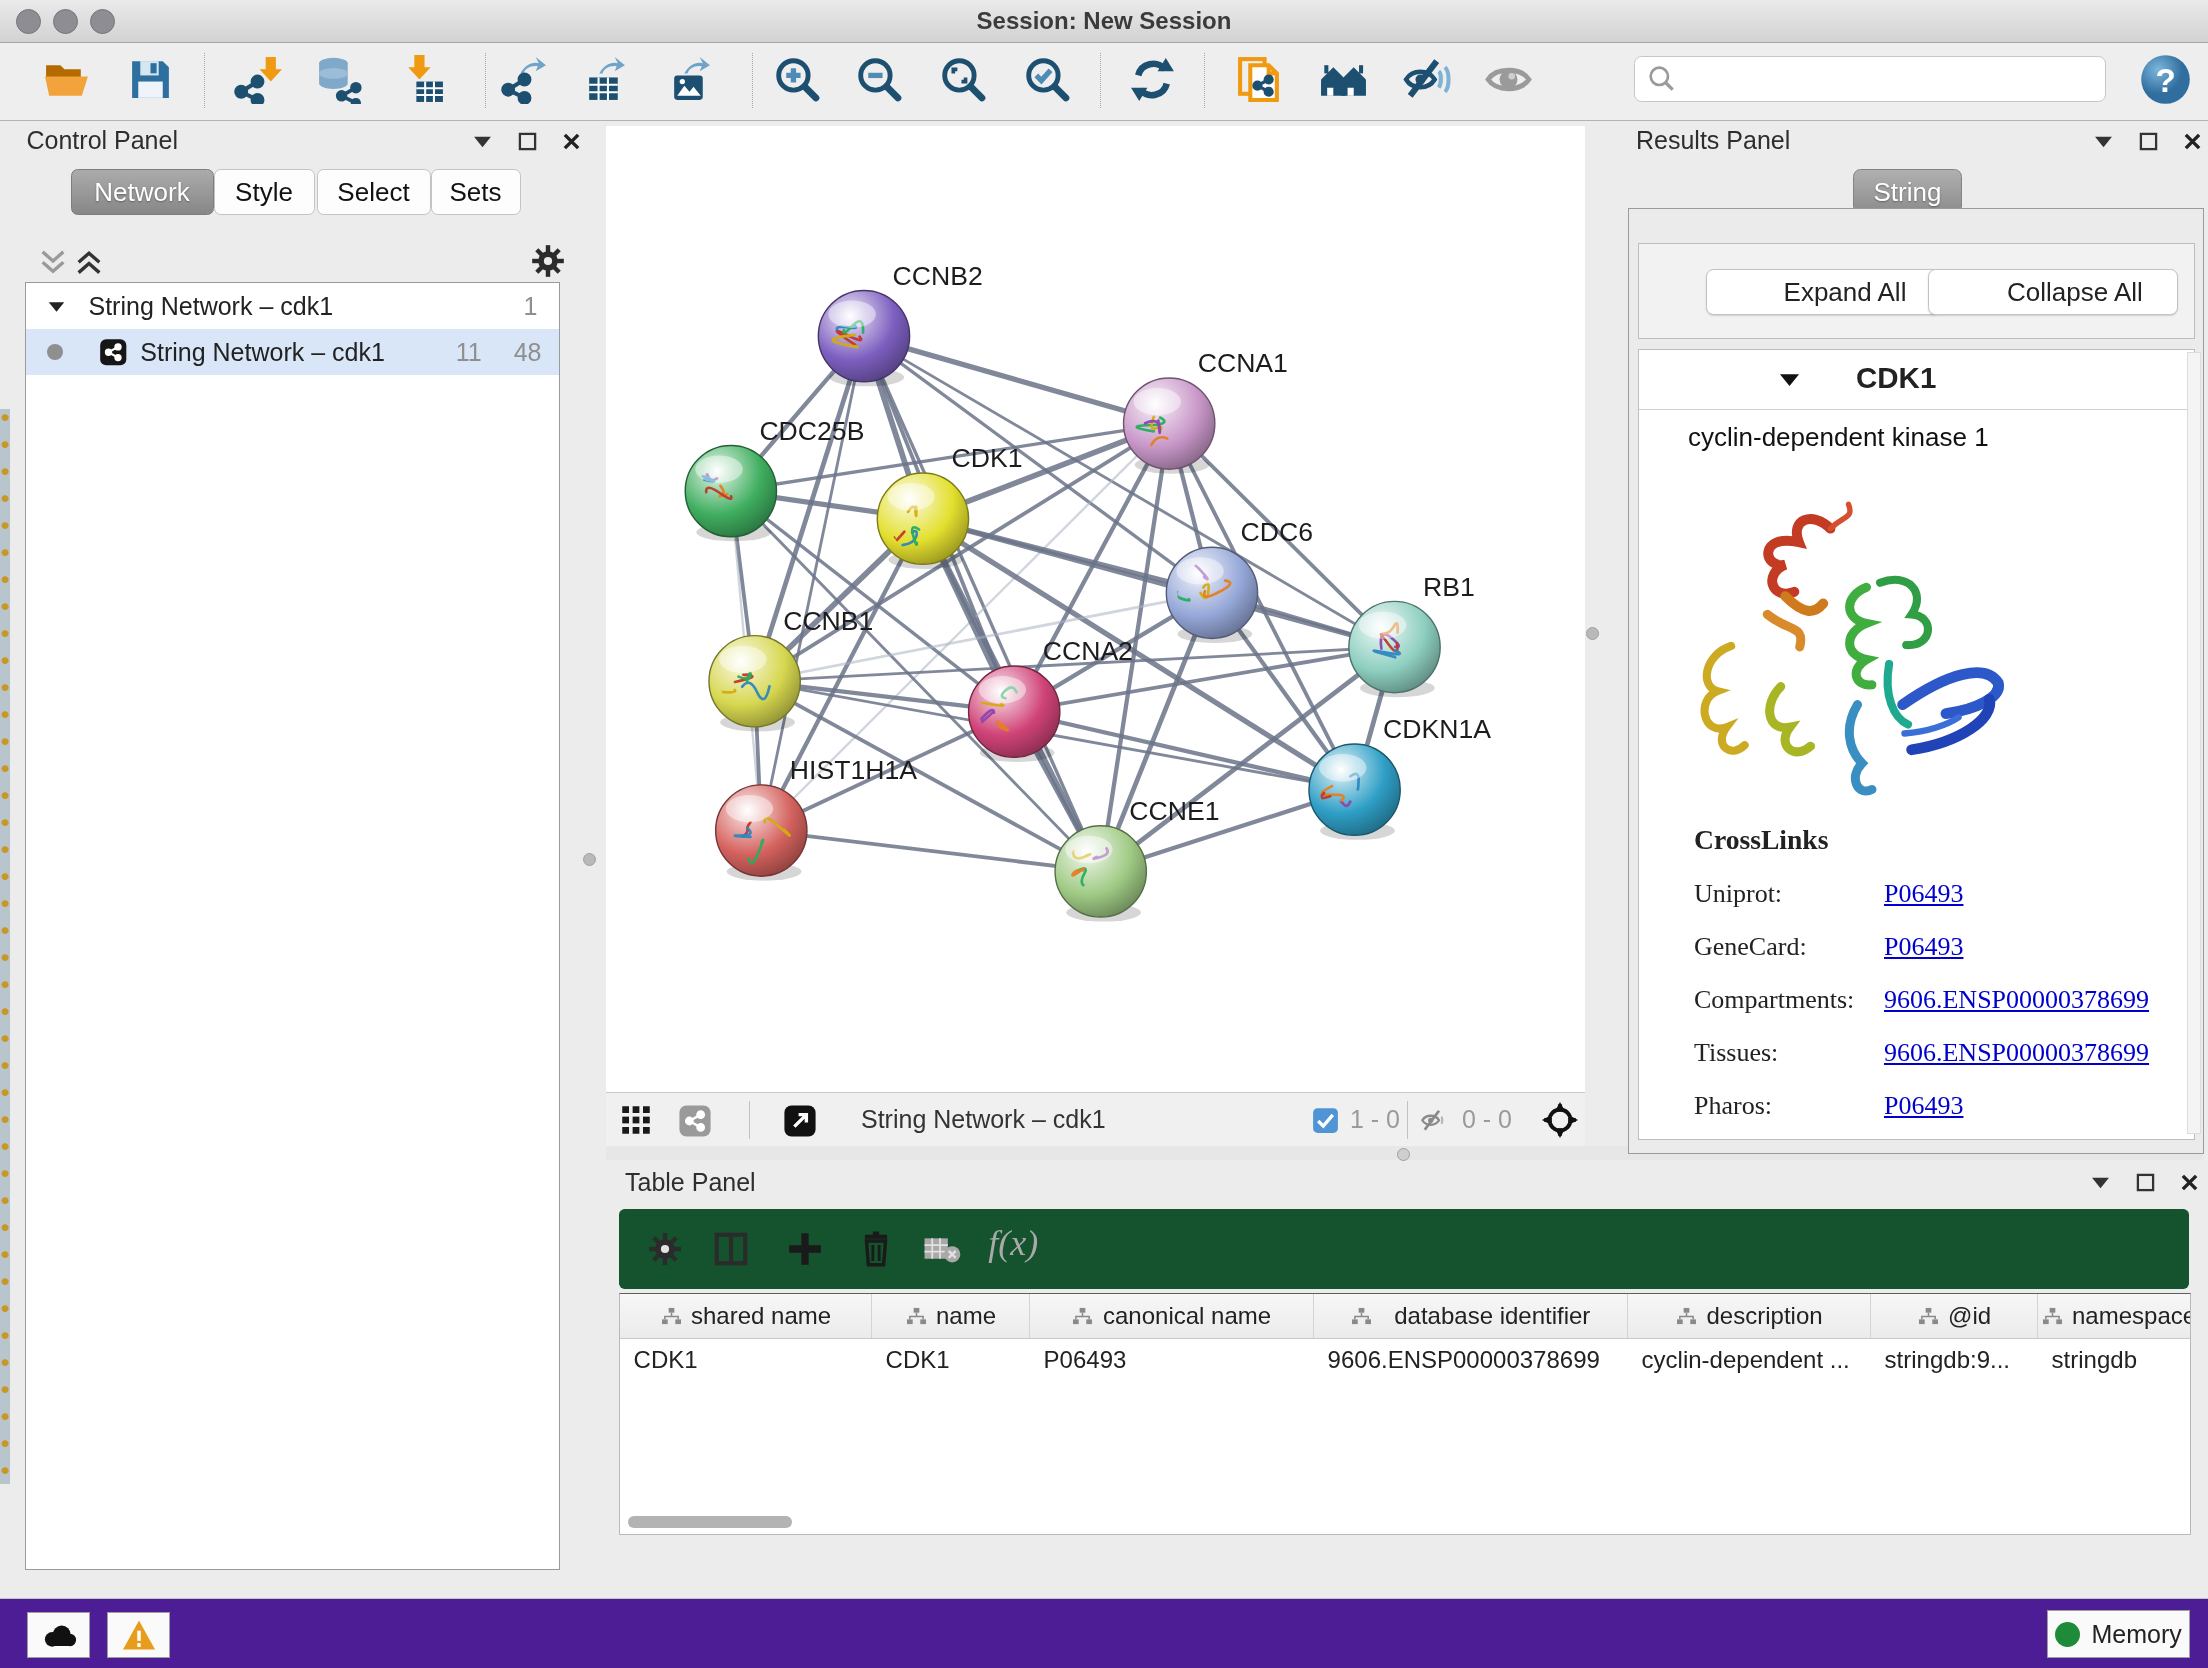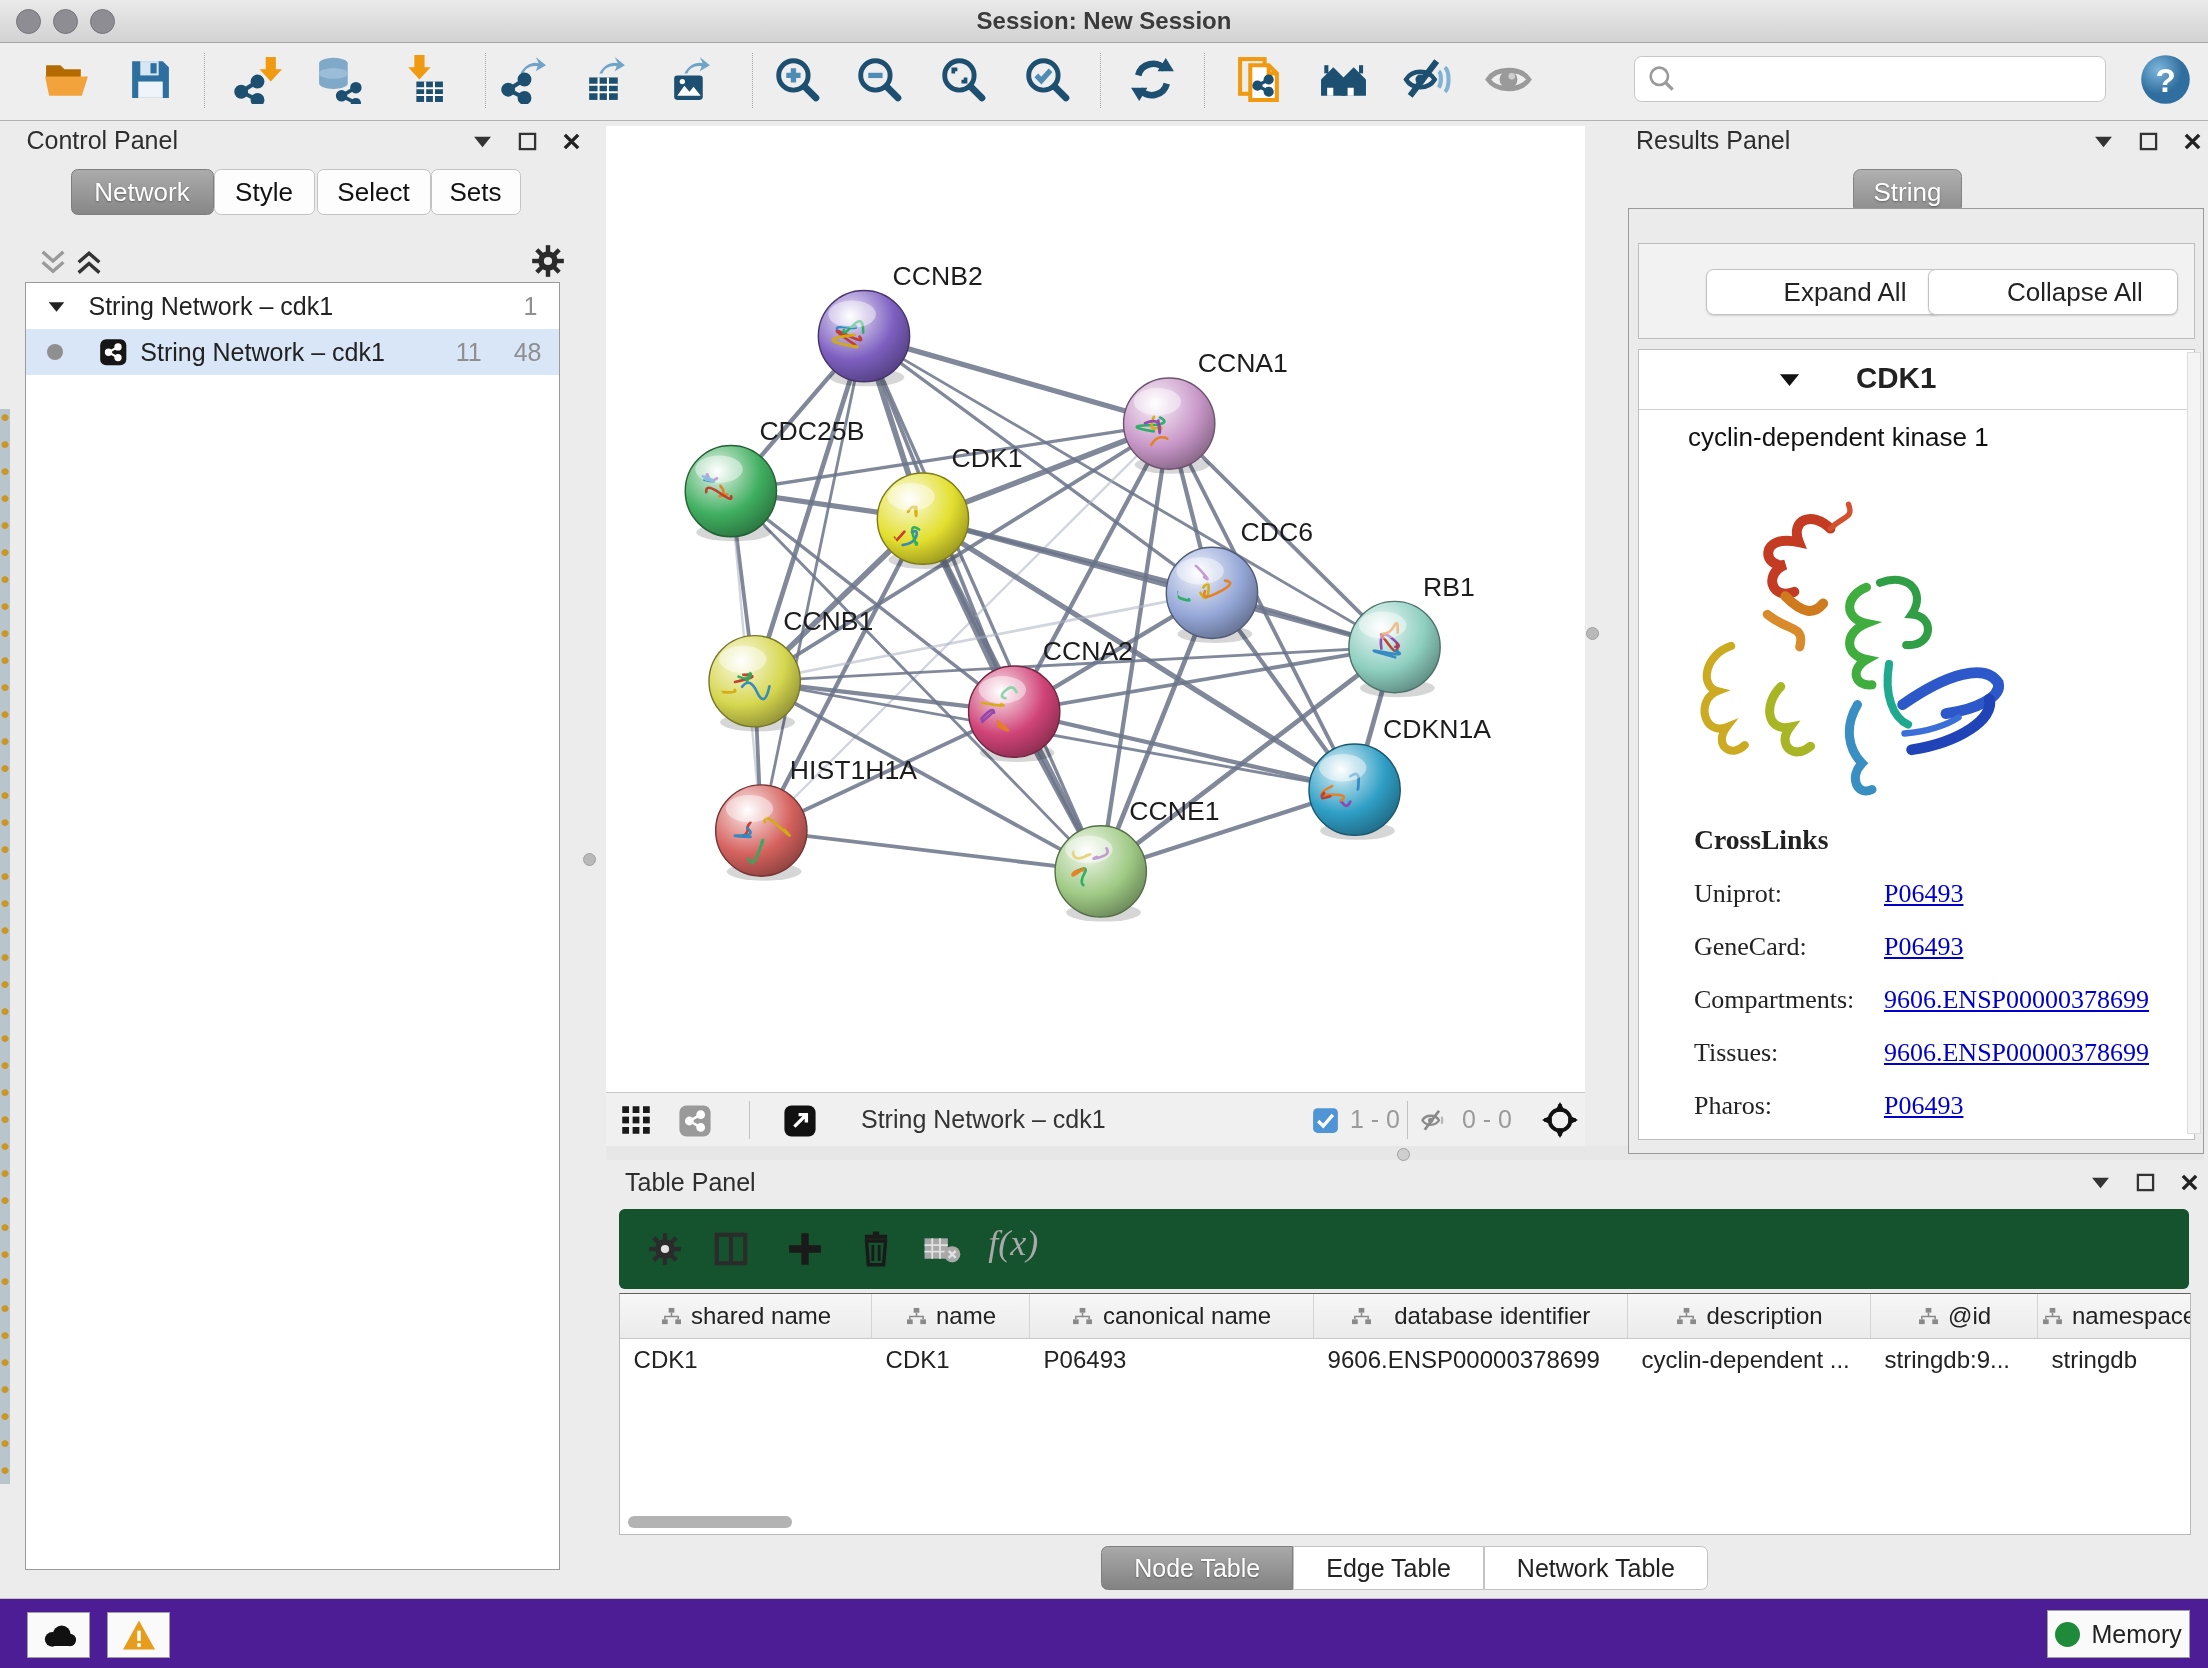--- a/index.html
+++ b/index.html
@@ -869,25 +869,20 @@
         <div class="td" style="width: 252px;">CDK1</div>
         <div class="td" style="width: 158px;">CDK1</div>
         <div class="td" style="width: 284px;">P06493</div>
         <div class="td" style="width: 314px;">9606.ENSP00000378699</div>
         <div class="td" style="width: 243px;">cyclin-dependent ...</div>
         <div class="td" style="width: 167px;">stringdb:9...</div>
         <div class="td" style="width: 162px;">stringdb</div>
       </div>
     <div id="tp-scrollthumb" class="abs"></div>
   </div>
-  <div id="tp-tabs" class="abs">
-      <div class="btab active">Node Table</div>
-      <div class="btab">Edge Table</div>
-      <div class="btab">Network Table</div>
-    </div>
 </div>
 
 <div id="footer" class="abs">
   <div class="fbtn abs" style="left:27px">
     <svg width="38" height="28.5" viewBox="0 0 28 20">
       <circle cx="9" cy="13" r="5.4" fill="#111"></circle>
         <circle cx="16" cy="9.5" r="6.6" fill="#111"></circle>
       <circle cx="22" cy="13.5" r="4.6" fill="#111"></circle>
         <rect x="6" y="12" width="19" height="6" rx="3" fill="#111"></rect>
     </svg>

